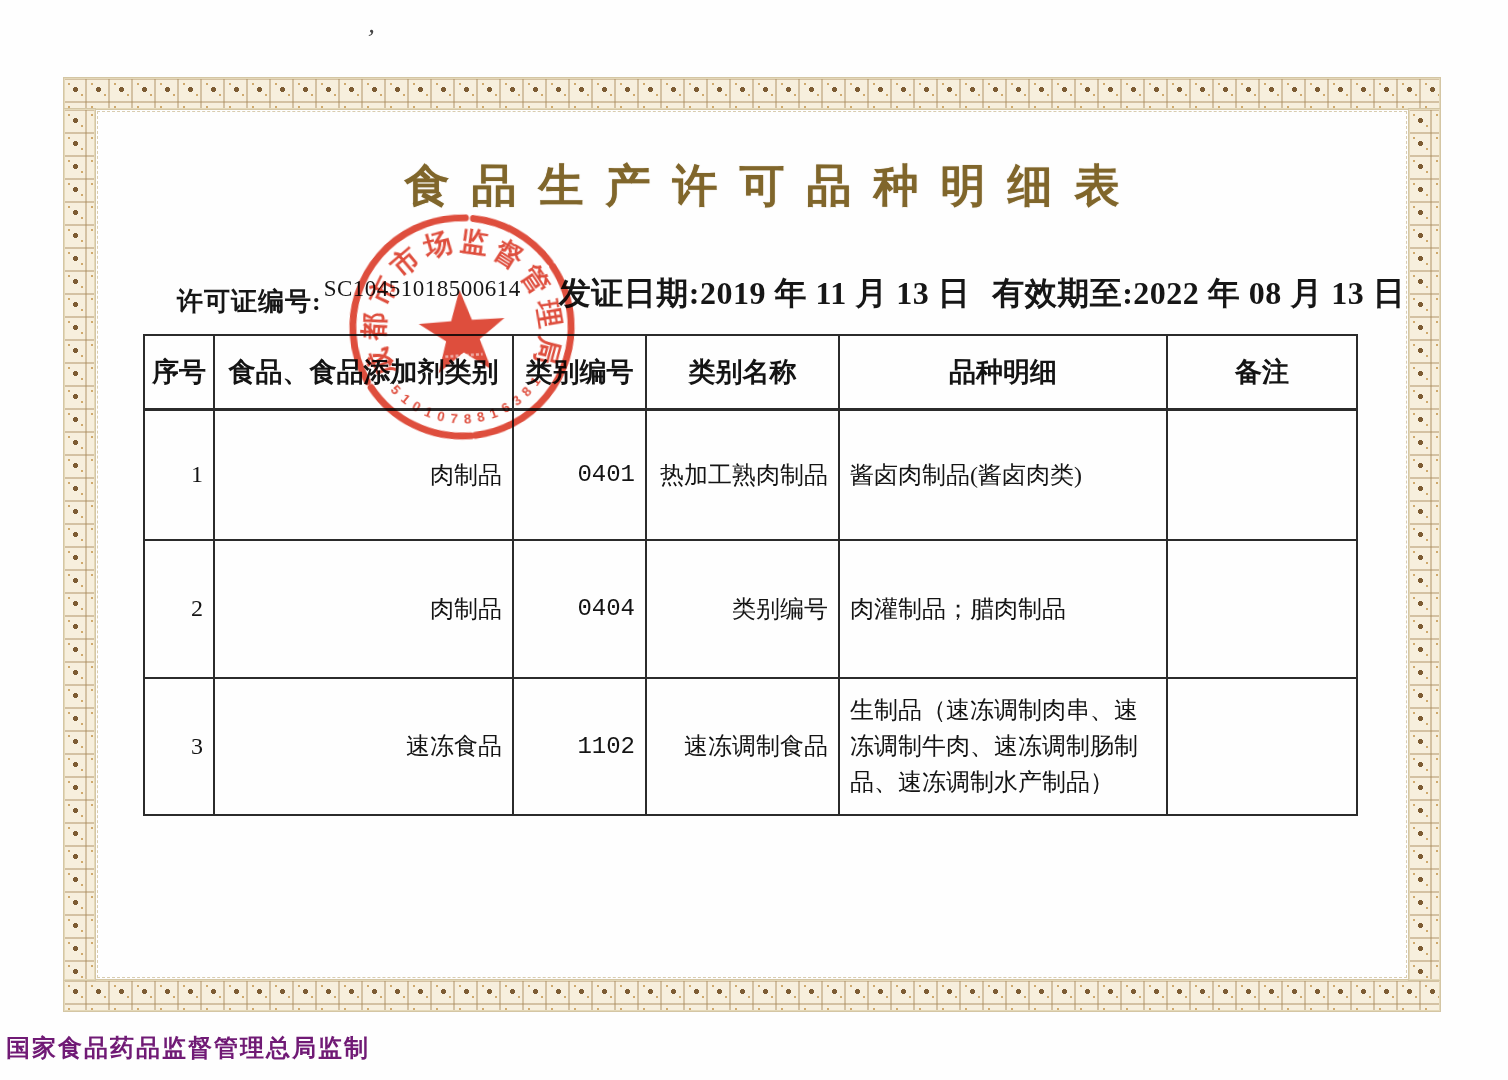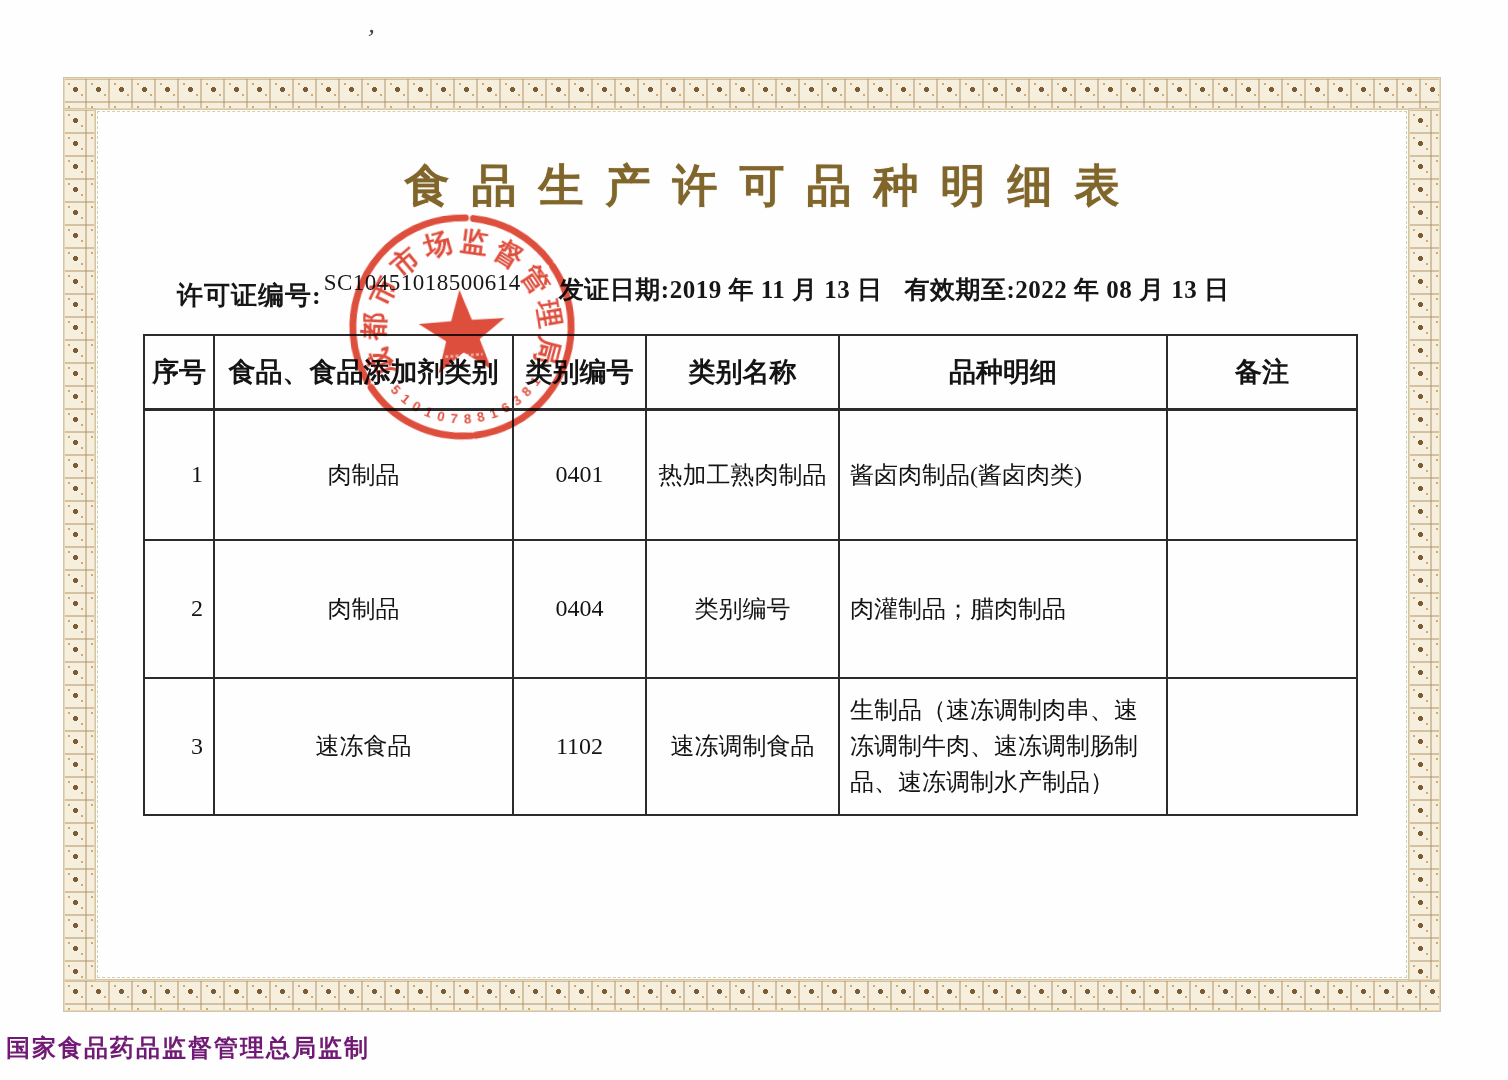--- a/index.html
+++ b/index.html
@@ -37,41 +37,41 @@
     position:absolute;left:8px;top:156px;width:100%;
     text-align:center;font-size:45px;font-weight:700;
     letter-spacing:22px;padding-left:22px;box-sizing:border-box;
     color:#80662b;text-shadow:0 0 1px rgba(128,102,43,.55);
   }
 
   
   .license-line{position:absolute;left:177px;top:262px;white-space:nowrap;}
   .lic-label{font-size:26px;font-weight:700;position:relative;top:16px;letter-spacing:1px;}
   .lic-number{font-size:23px;position:relative;top:2px;margin-left:2px;letter-spacing:.5px;}
-  .lic-date{font-size:25px;font-weight:600;position:relative;top:10px;margin-left:34px;letter-spacing:.5px;}
+  .lic-date{font-size:32px;font-weight:600;position:relative;top:10px;margin-left:34px;letter-spacing:.5px;}
   .lic-valid{margin-left:18px;}
 
   
   table.license-table{
     position:absolute;left:143px;top:334px;width:1213px;
     border-collapse:collapse;table-layout:fixed;
     font-size:24px;color:#141414;
   }
   table.license-table td,table.license-table th{
     border:2px solid #2b2b2b;padding:4px 10px;vertical-align:middle;
     overflow:hidden;
   }
   table.license-table{border:1px solid #2b2b2b;}
   tr.hdr{height:55px;}
   tr.hdr th{font-size:27px;font-weight:700;text-align:center;padding:18px 4px;border-bottom-width:3px;}
   tr.r1{height:130px;} tr.r2{height:138px;} tr.r3{height:137px;}
   tr.wh{height:140px;}
   tr.wh td{border-top-width:3px;}
   td.seq{text-align:right;padding-right:8px;}
-  td.cat,td.code,td.name{text-align:center;padding-left:13px;}
+  td.cat,td.code,td.name{text-align:right;padding-left:13px;font-family:Liberation Mono, monospace;}
   td.detail{text-align:left;padding-left:14px;line-height:1.5;}
   td.wh-label{
     font-weight:700;font-size:28px;line-height:1.6;
     word-break:break-all;padding:6px 6px 6px 8px;vertical-align:middle;
   }
   td.wh-value{vertical-align:top;padding-top:10px;padding-left:16px;}
 
   
   .seal{
     position:absolute;left:344px;top:209px;width:236px;height:236px;

